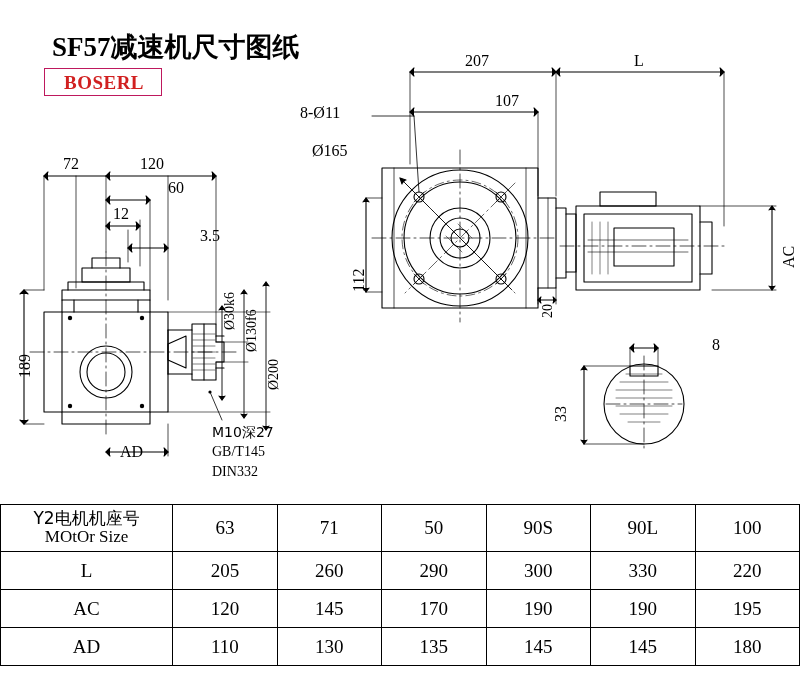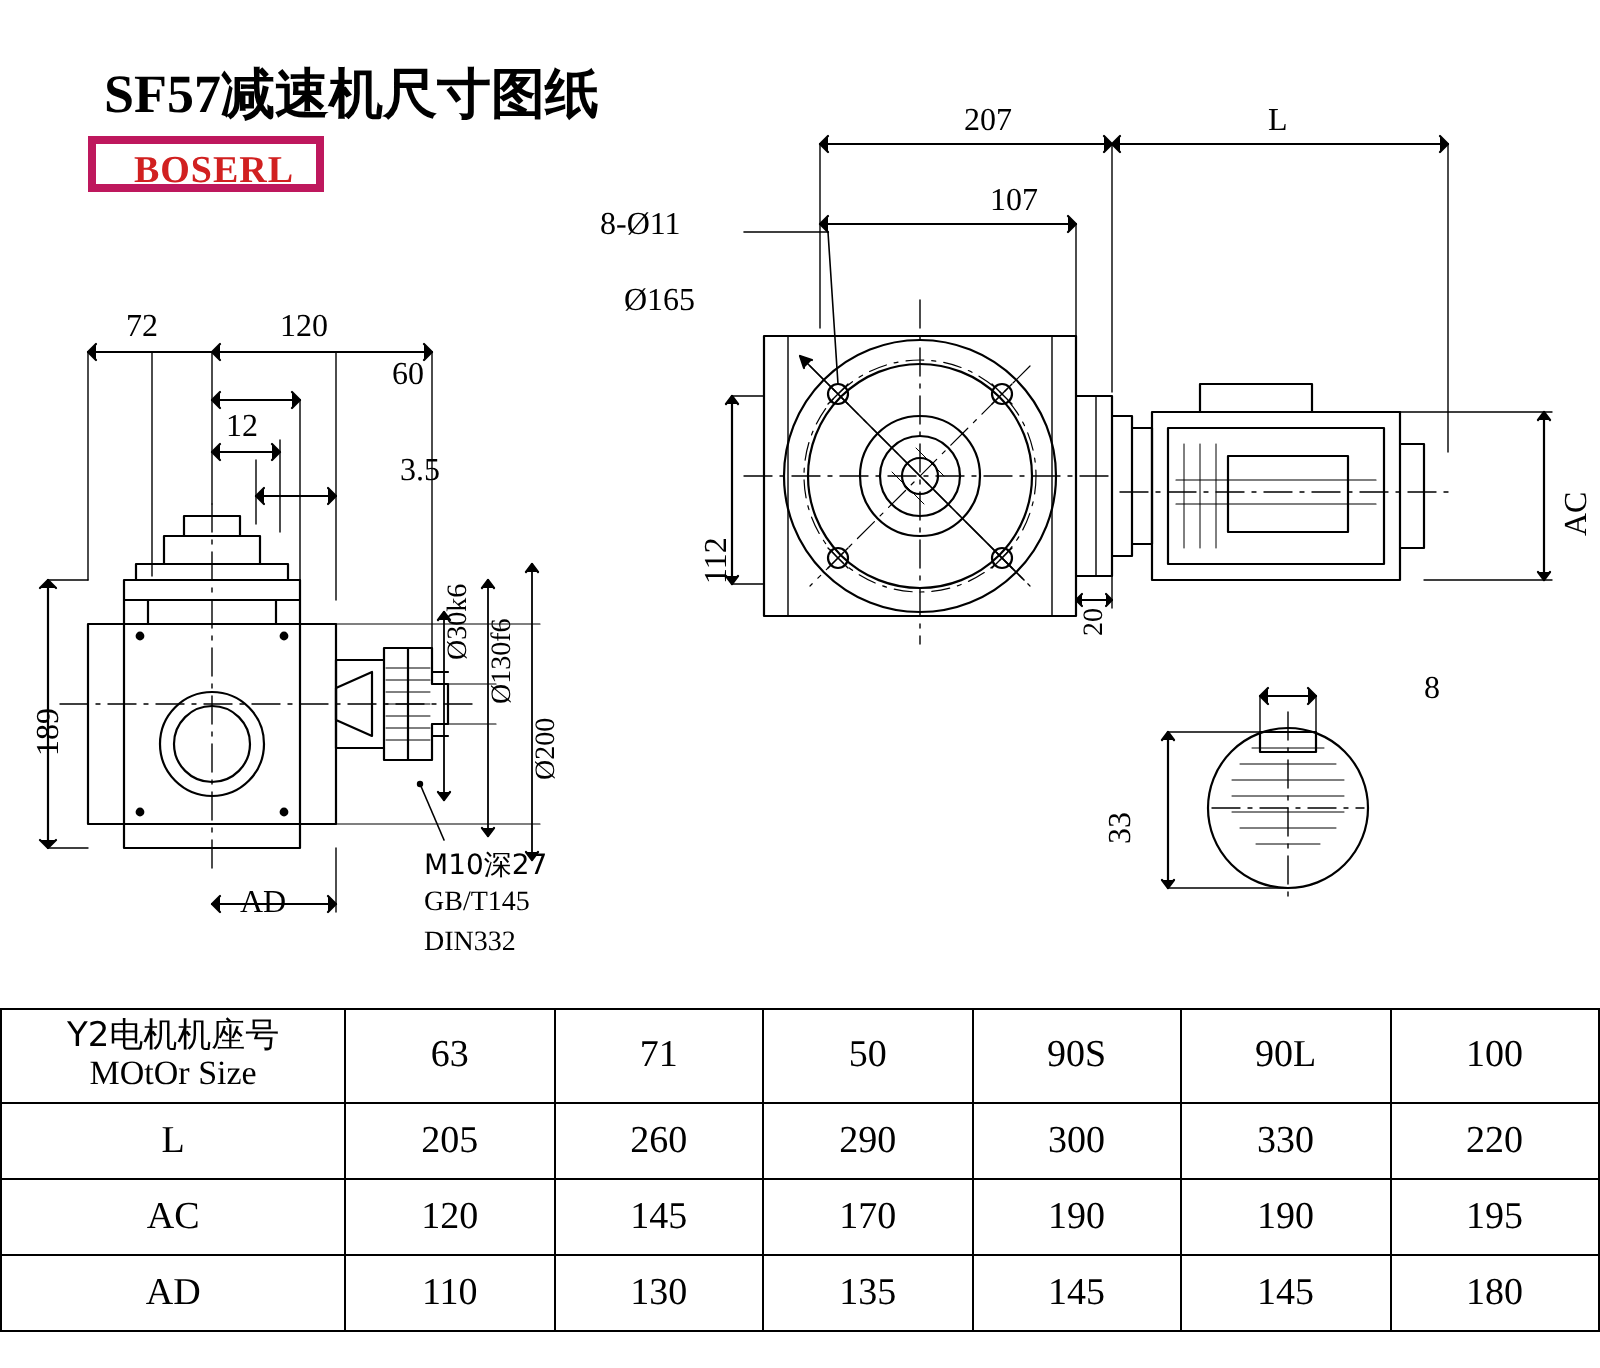--- a/index.html
+++ b/index.html
@@ -30,21 +30,21 @@
     letter-spacing: 0px;
     white-space: nowrap;
     margin-top: 11px;
   }
   #logo-box {
     position: absolute;
     left: 44px;
     top: 68px;
     width: 118px;
     height: 28px;
-    border: 4px solid #be185d;
+    border: 1px solid #be185d;
     box-sizing: border-box;
     background: #fff;
   }
   #logo-text {
     position: absolute;
     left: 0; top: 0;
     width: 118px; height: 28px;
     line-height: 27px;
     text-align: center;
     font-family: "Liberation Serif", serif;
@@ -279,32 +279,32 @@
 
   </g>
 </svg>
 
 <div id="title">SF57减速机尺寸图纸</div>
 
 <div id="logo-box">
   <div id="logo-text">BOSERL</div>
 </div>
 
-<div class="lbl" style="left:482px; top:52px;">207</div>
+<div class="lbl" style="left:465px; top:52px;">207</div>
 <div class="lbl" style="left:634px; top:52px;">L</div>
 <div class="lbl" style="left:300px; top:104px;">8-Ø11</div>
 <div class="lbl" style="left:495px; top:92px;">107</div>
 <div class="lbl" style="left:312px; top:142px;">Ø165</div>
 <div class="lbl vert" style="left:350px; top:292px;">112</div>
 <div class="lbl small vert" style="left:540px; top:318px;">20</div>
 <div class="lbl vert" style="left:780px; top:268px;">AC</div>
 
 <div class="lbl" style="left:63px; top:155px;">72</div>
 <div class="lbl" style="left:140px; top:155px;">120</div>
-<div class="lbl" style="left:168px; top:179px;margin-left:28px;">60</div>
+<div class="lbl" style="left:168px; top:179px;">60</div>
 <div class="lbl" style="left:113px; top:205px;">12</div>
 <div class="lbl" style="left:200px; top:227px;">3.5</div>
 <div class="lbl vert" style="left:16px; top:378px;">189</div>
 
 <div class="lbl small vert" style="left:222px; top:330px;">Ø30k6</div>
 <div class="lbl small vert" style="left:244px; top:352px;">Ø130f6</div>
 <div class="lbl small vert" style="left:266px; top:390px;">Ø200</div>
 
 <div class="lbl" style="left:120px; top:443px;">AD</div>
 

